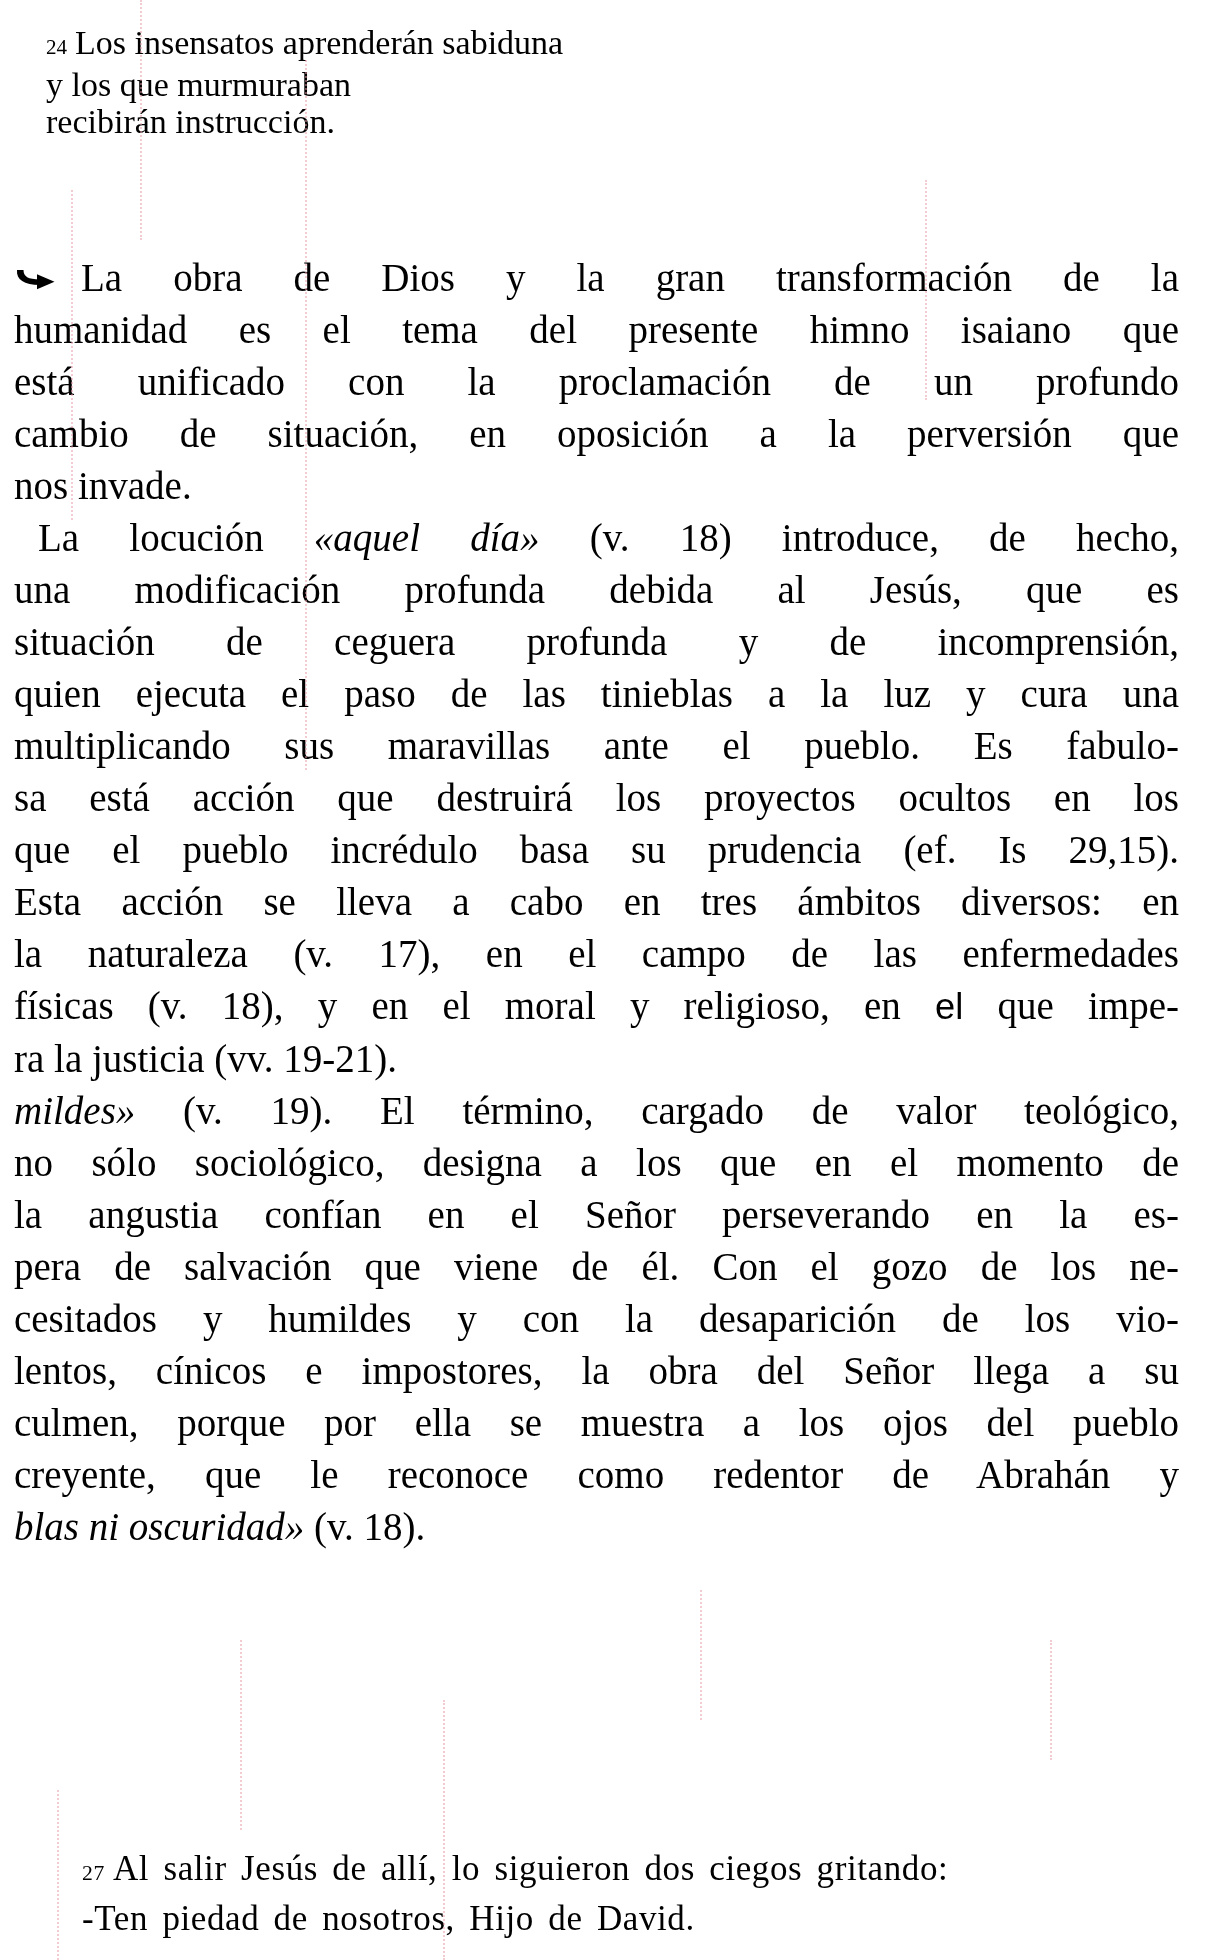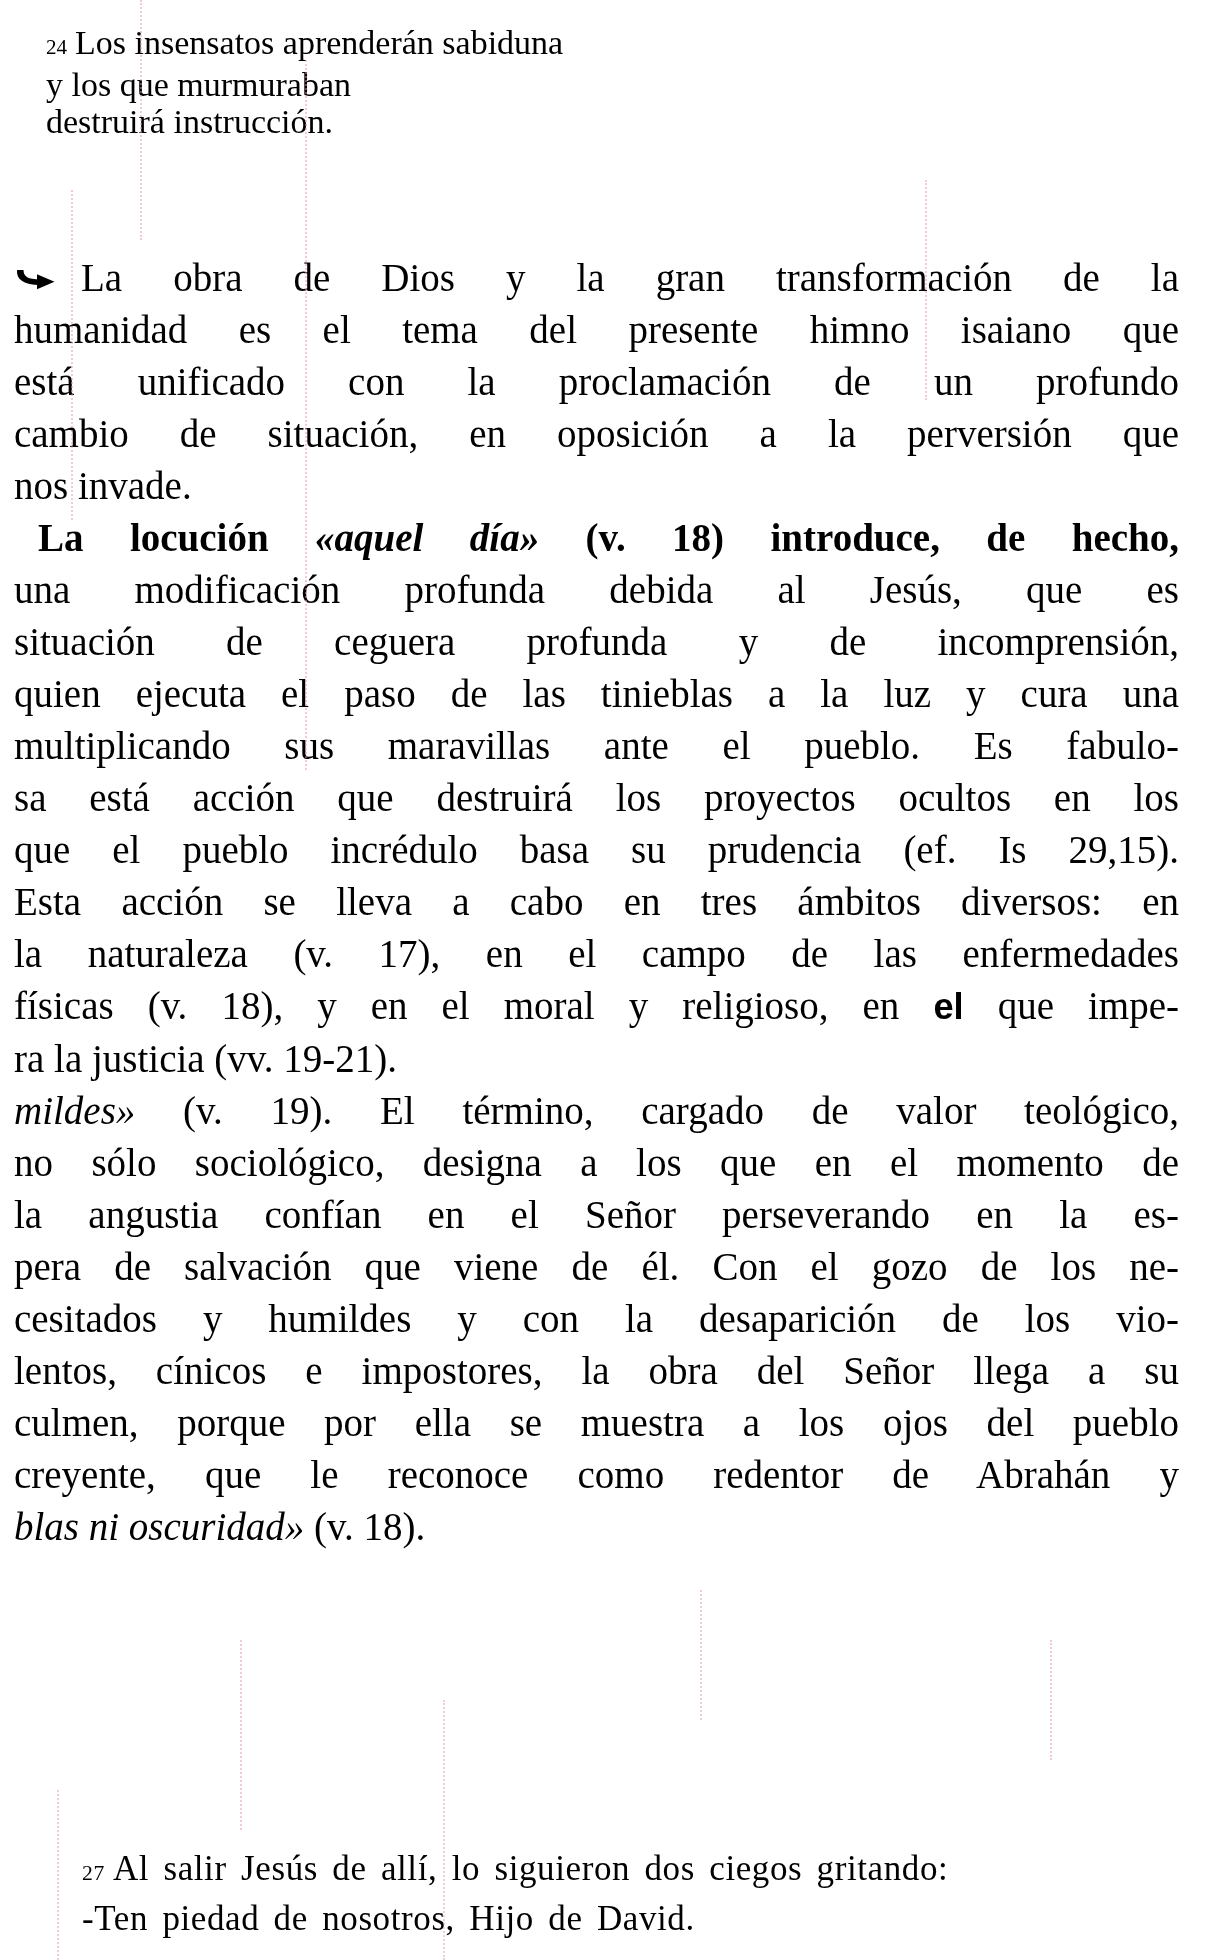--- a/index.html
+++ b/index.html
@@ -22,23 +22,23 @@
   .commentary{
     position:absolute;left:14px;top:252px;width:1165px;
     font-size:39px;line-height:52px;
   }
   .bline{
     text-align:justify;text-align-last:justify;
     -moz-text-align-last:justify;
     white-space:normal;
   }
   .bline.last{text-align-last:left;-moz-text-align-last:left;}
-  .bline.indent{text-indent:24px;font-weight:bold;}
+  .bline.indent{text-indent:24px;}
   .seg-i{font-style:italic;}
-  .seg-sans{font-family:"Liberation Sans", sans-serif;font-size:0.93em;font-weight:bold;}
+  .seg-sans{font-family:"Liberation Sans", sans-serif;font-size:0.93em;}
   .arrow-icon{
     display:inline-block;width:41px;height:22px;margin-right:26px;
     vertical-align:-1px;
   }
   .arrow-icon svg{display:block;}
   .arrow-icon path{fill:#000;}
 
   
   .heading{
     position:absolute;left:25px;top:1750px;margin:0;
@@ -60,21 +60,21 @@
   }
 </style>
 </head>
 <body>
 
 <div class="page">
 
   <section class="top-quote">
       <div><span class="vnum">24</span>Los insensatos aprenderán sabiduna</div>
       <div>y los que murmuraban</div>
-      <div>destruirá instrucción.</div>
+      <div>recibirán instrucción.</div>
     </section>
 
   <section class="commentary">
       <div>
         <div class="bline"><span class="arrow-icon"><svg viewBox="0 0 41 22" width="41" height="22" aria-hidden="true">
               <path d="M3,0 L9.5,0 C9.5,6.6 14,9.4 26,9.4 L26,15 C10,15 2.2,9.6 3,0 Z"></path>
               <path d="M23,4.3 L40.5,11.7 L23,19.3 Z"></path>
             </svg></span><span>La obra de Dios y la gran transformación de la</span></div>
         <div class="bline"><span>humanidad es el tema del presente himno isaiano que</span></div>
         <div class="bline"><span>está unificado con la proclamación de un profundo</span></div>

